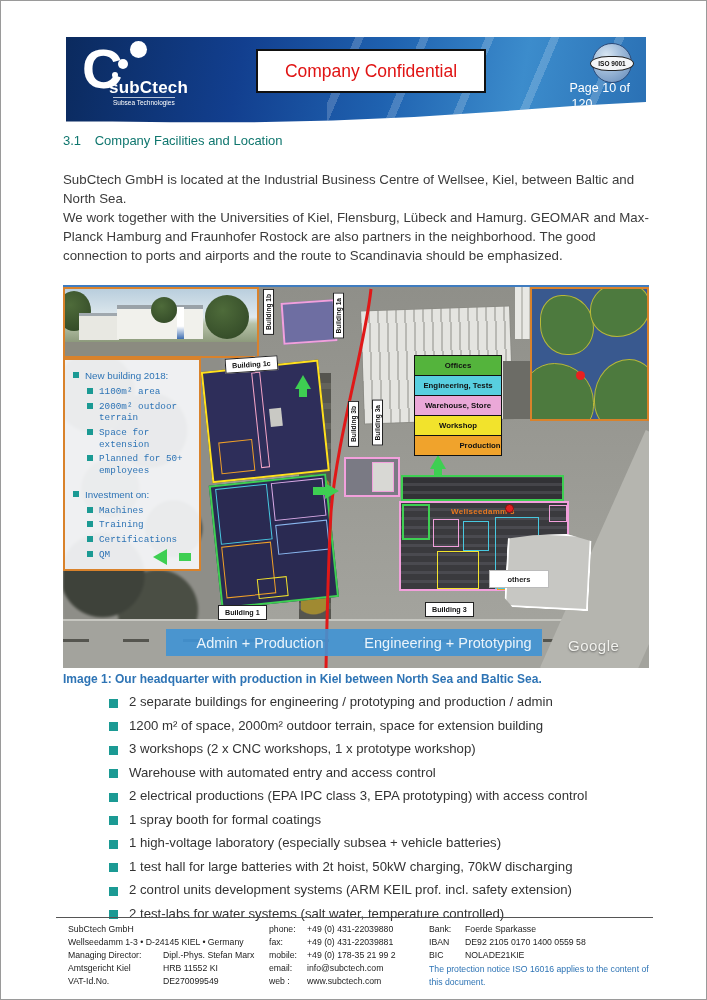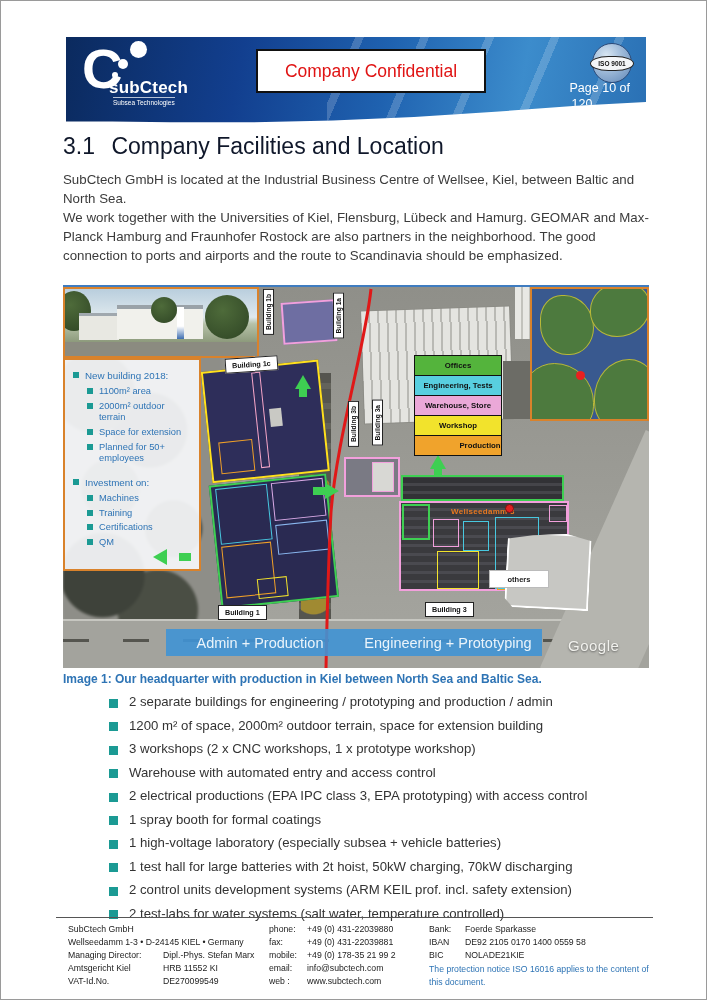--- a/index.html
+++ b/index.html
@@ -22,21 +22,21 @@
   #confidential{position:absolute;left:190px;top:12px;width:226px;height:40px;background:#fff;border:2px solid #111;
     display:flex;align-items:center;justify-content:center;font-size:17.5px;color:#e01313;}
   #iso-badge{position:absolute;right:14px;top:6px;width:38px;height:38px;border-radius:50%;
     background:radial-gradient(circle at 35% 30%,#d8e6f2 0%,#9db9d8 45%,#5f86b6 100%);border:1px solid #2c4a78;}
   #iso-badge .band{position:absolute;left:-3px;top:12px;width:42px;height:13px;background:#f4f6f8;border:1px solid #222;
     border-radius:50% / 60%;display:flex;align-items:center;justify-content:center;font-size:6.5px;font-weight:bold;color:#111;}
   #page-num{position:absolute;right:16px;top:44px;color:#fff;font-size:12.5px;line-height:1.25;text-align:left;}
   #page-num .total{display:block;margin-left:2px;}
 
   
-  #heading{position:absolute;left:62px;top:132px;font-size:23px;color:#0f172a;}
+  #heading{position:absolute;left:62px;top:132px;font-size:13px;color:#0f766e;}
   #heading .num{margin-right:10px;}
   .para{position:absolute;left:62px;width:588px;font-size:13.3px;color:#3b3b3b;line-height:1.42;}
   #para1{top:170px;}
   #para2{top:208px;}
 
   
   #map{position:absolute;left:62px;top:284px;width:586px;height:381px;overflow:hidden;border-top:2px solid #3f7cc0;
     background:linear-gradient(180deg,#8f8f89 0%,#9c9c96 55%,#a6a6a0 100%);}
   .abs{position:absolute;}
   #trees-left{left:0;top:62px;width:158px;height:290px;
@@ -73,21 +73,21 @@
   #photo .tree{position:absolute;border-radius:50%;background:radial-gradient(circle at 40% 35%,#4e6b3a,#2e4424);}
   #photo .t1{left:140px;top:6px;width:44px;height:44px;}
   #photo .t2{left:86px;top:8px;width:26px;height:26px;}
   #photo .t3{left:-8px;top:2px;width:34px;height:40px;}
   #photo .ground{position:absolute;left:0;bottom:0;width:100%;height:14px;background:#8b8b80;}
 
   
   #infobox{left:0;top:71px;width:138px;height:213px;box-sizing:border-box;border:2px solid #d9822b;
     background:rgba(246,247,250,.93);padding:7px 6px 4px 8px;color:#2e74b5;font-size:9.3px;line-height:1.25;}
   .ib-title{display:flex;gap:6px;margin:3px 0 4px 0;font-size:9.8px;}
-  .ib-item{display:flex;gap:6px;margin:2px 0 3px 14px;}
+  .ib-item{display:flex;gap:6px;margin:2px 0 3px 14px;font-family:Liberation Mono, monospace;}
   .sqt{flex:0 0 auto;width:6px;height:6px;background:#1b9a94;margin-top:2px;}
   .ib-group2{margin-top:12px;}
 
   
   #bldg1{left:146px;top:74px;width:128px;height:248px;transform:rotate(-6deg);transform-origin:50% 50%;}
   #b1-top{position:absolute;left:4px;top:4px;width:118px;height:112px;background:#2e2e5a;border:2.5px solid #ffe01c;box-sizing:border-box;}
   #b1-bot{position:absolute;left:0px;top:118px;width:118px;height:124px;background:#2a2a52;border:2.5px solid #3ecf52;box-sizing:border-box;}
   .orect{position:absolute;box-sizing:border-box;background:transparent;}
   #b1-top .r1{left:48px;top:4px;width:9px;height:96px;border:1.5px solid #f6a6c8;}
   #b1-top .r2{left:8px;top:70px;width:34px;height:32px;border:1.5px solid #f0a028;}

